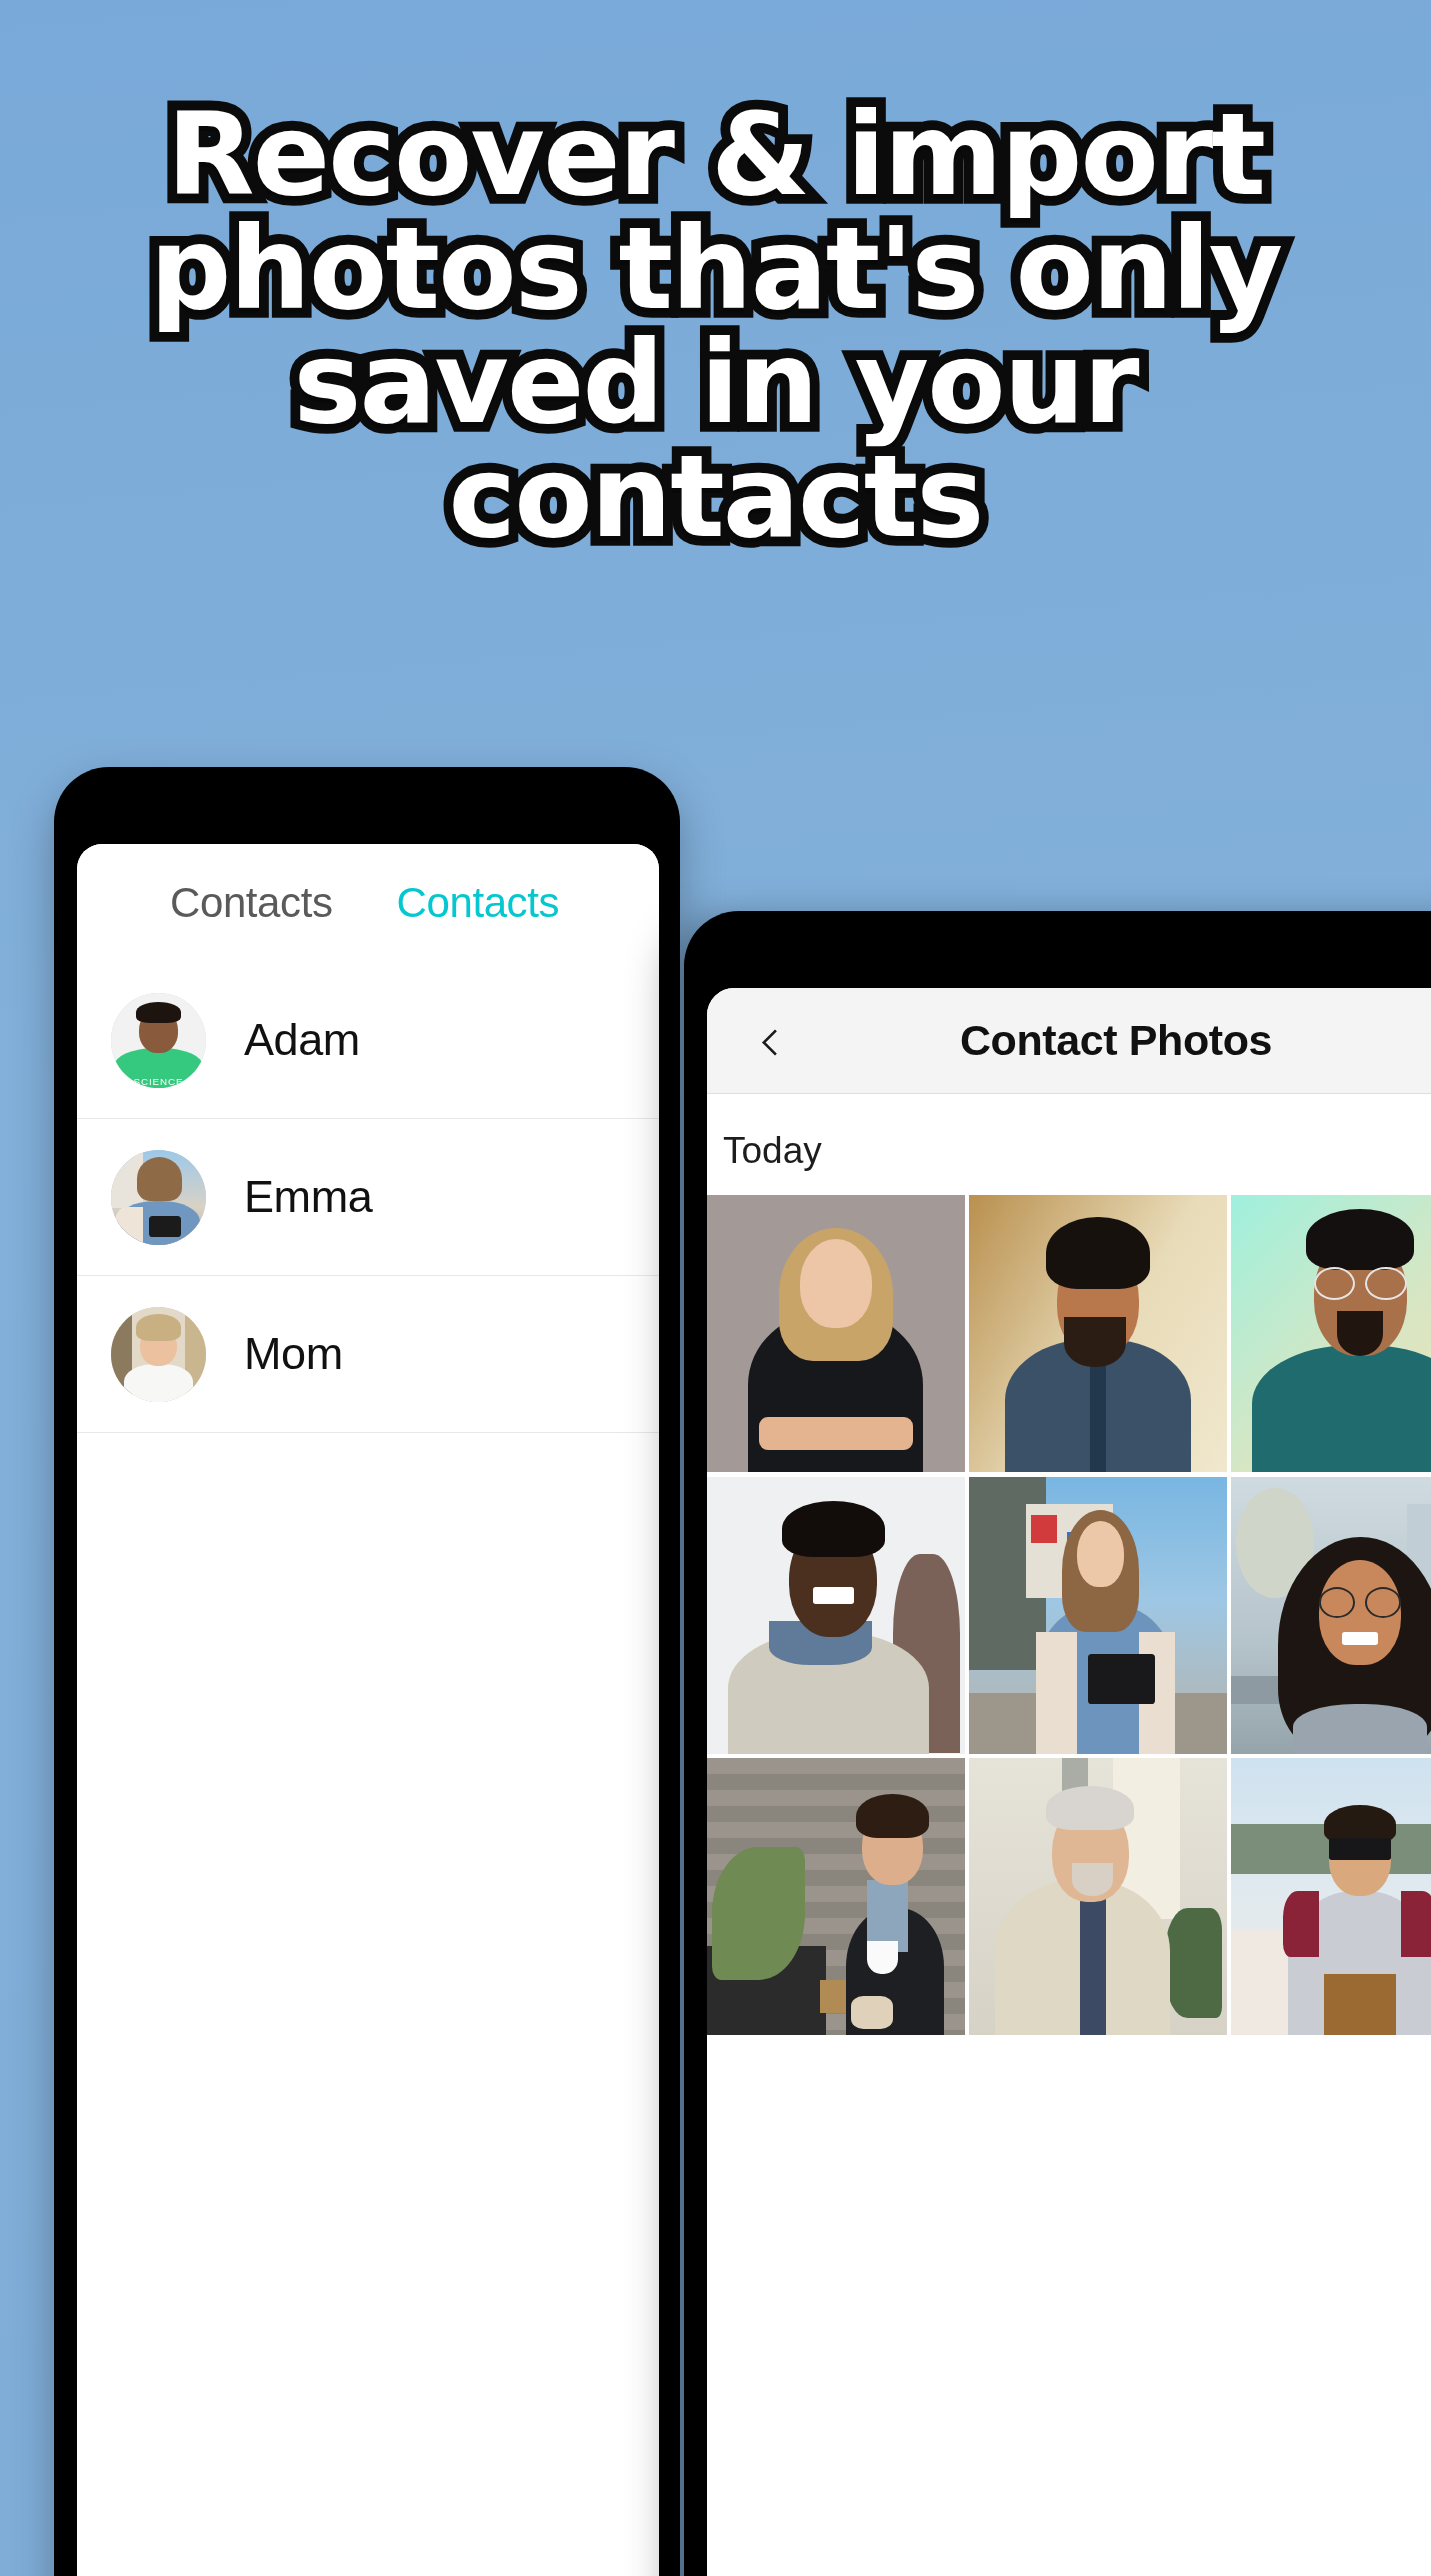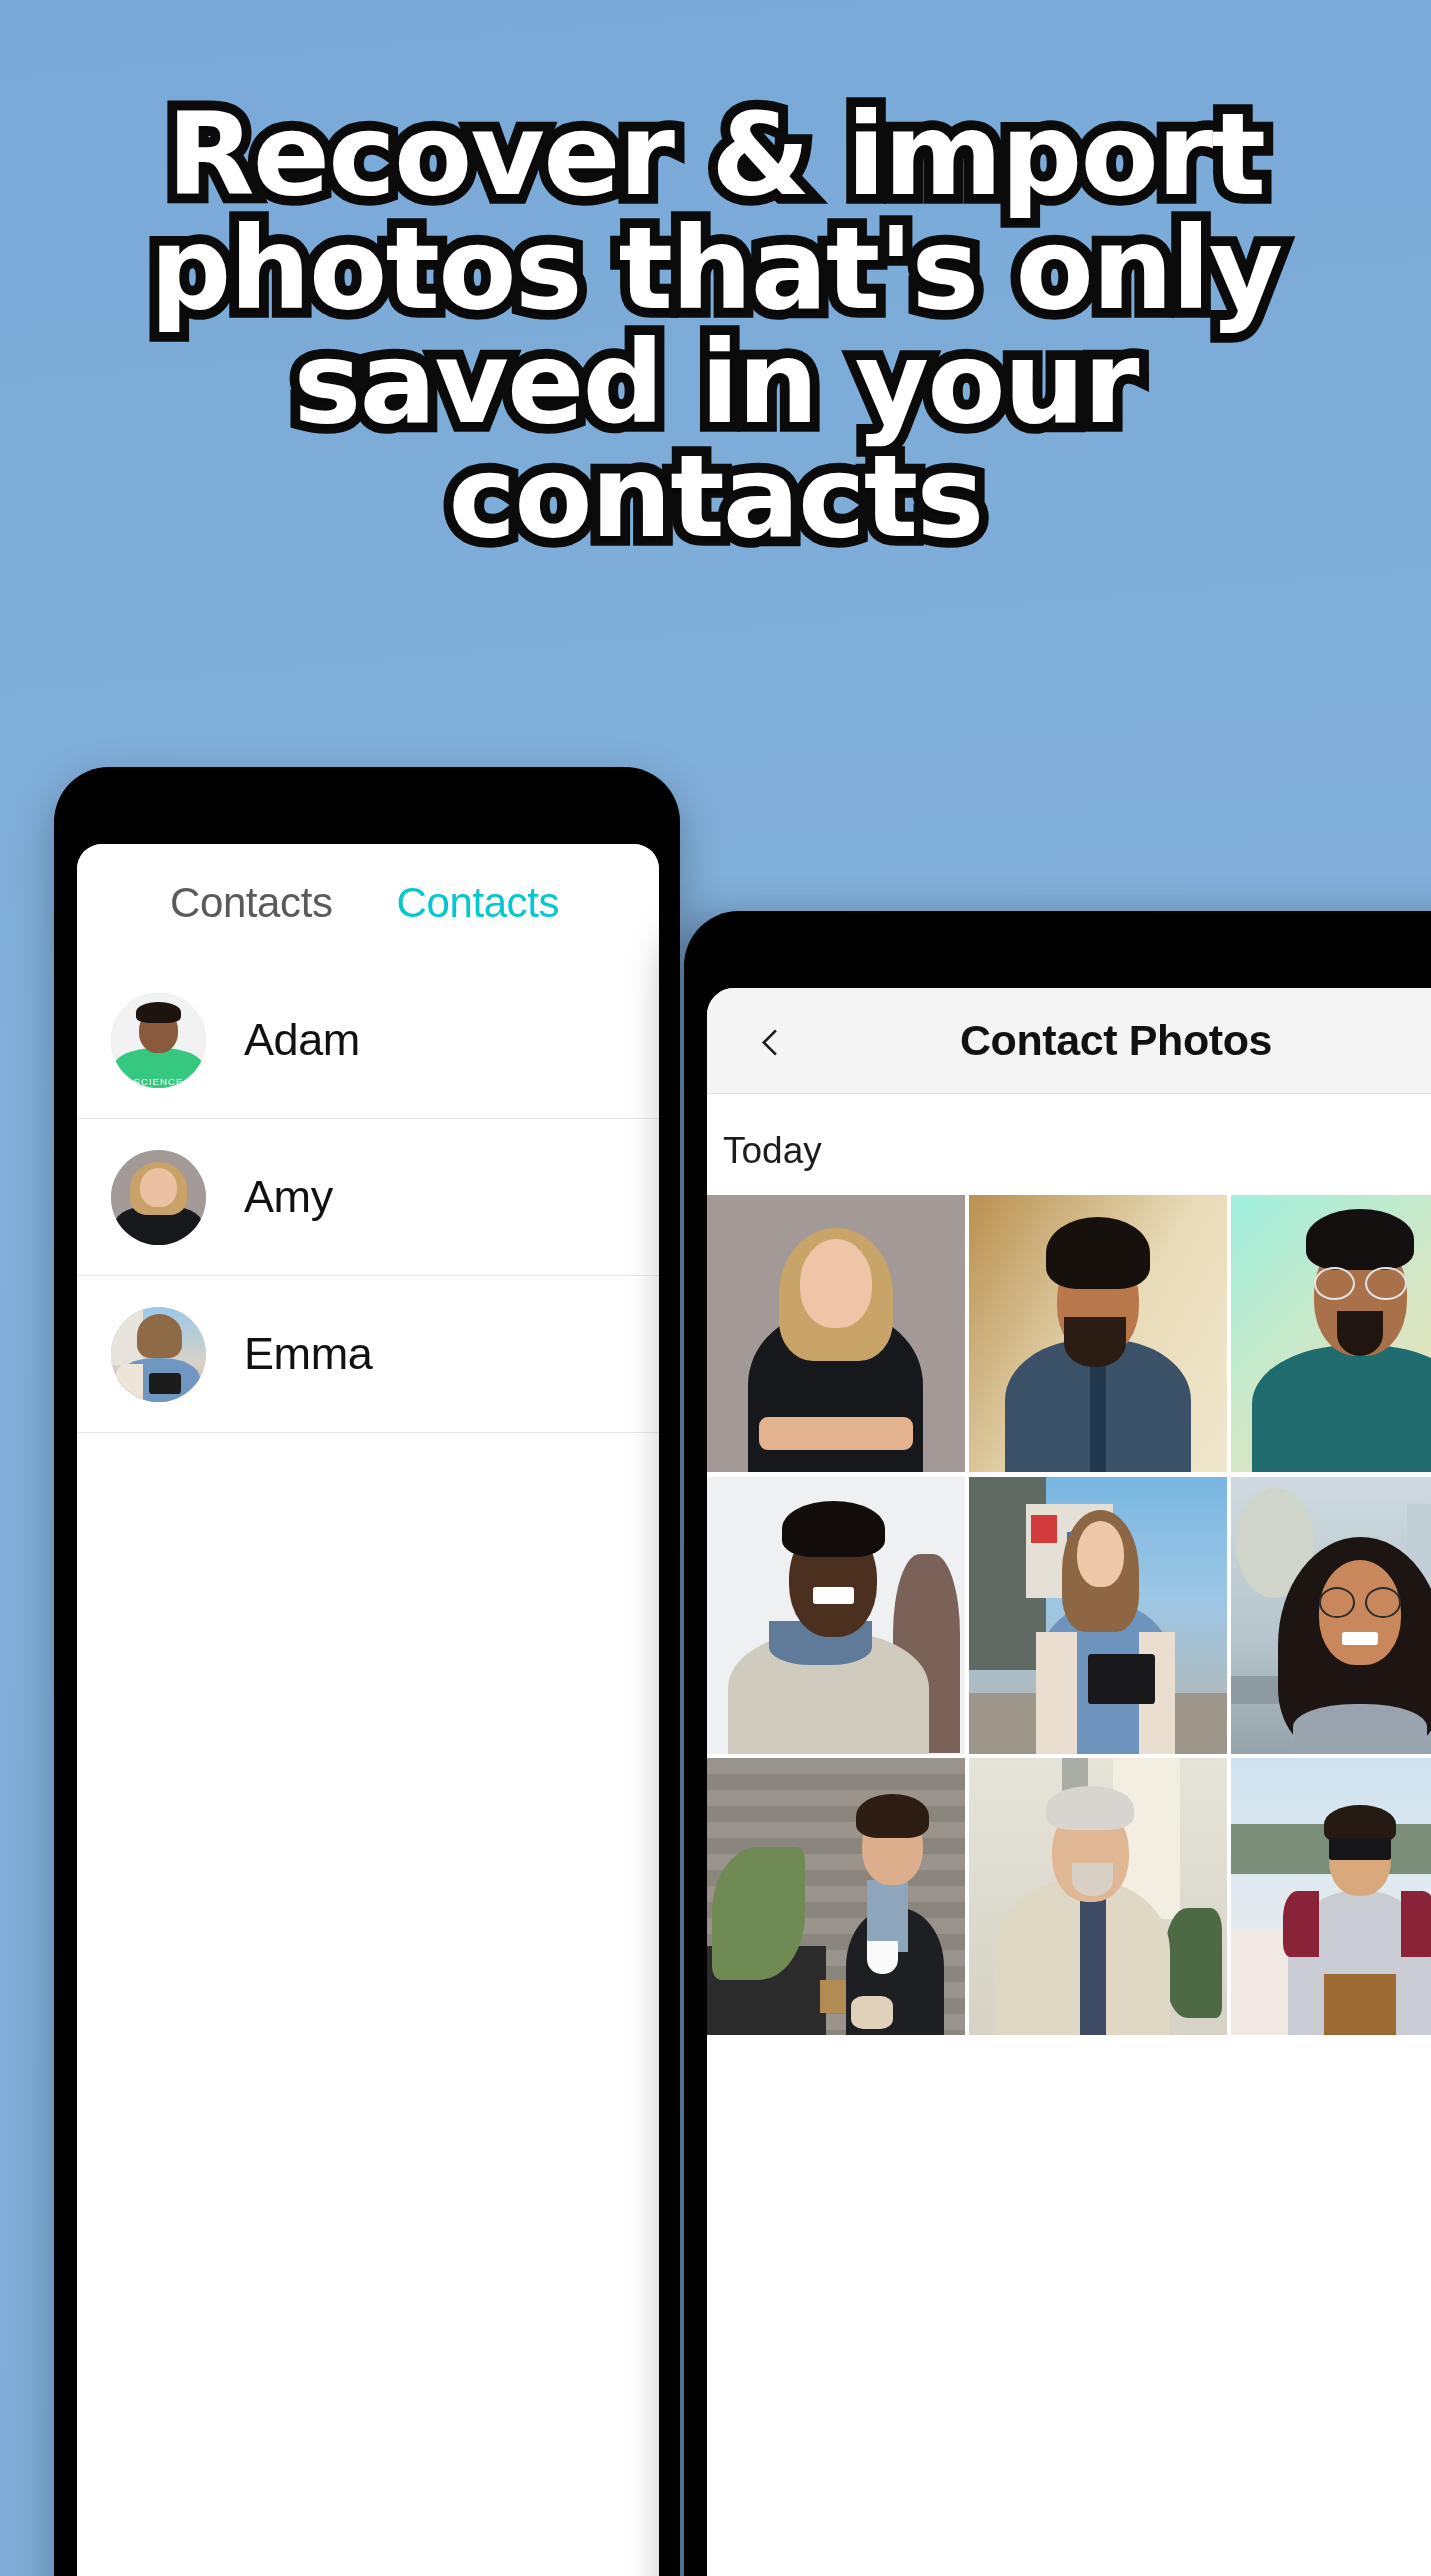--- a/index.html
+++ b/index.html
@@ -157,49 +157,51 @@
           <div class="bg" style="background:#f2f2f2"></div>
           <div class="torso" style="left:3%;right:3%;height:42%;background:#35c97f"></div>
           <div style="position:absolute;left:22%;bottom:2%;width:56%;height:10%;color:#fff;font-size:9.8px;text-align:center;letter-spacing:0.9px;">SCIENCE</div>
           <div class="head" style="left:29%;top:16%;width:42%;height:48%;background:#8a5a3c"></div>
           <div class="hair" style="left:26%;top:10%;width:48%;height:22%;background:#1d1410"></div>
         </div>
       </div>
       <div class="cname">Adam</div>
     </div>
 
-    <div class="crow">
-      <div class="avatar">
-        <div class="ph">
-          <div class="bg" style="background:#a39a98"></div>
-          <div class="torso" style="left:4%;right:4%;height:42%;background:#17181b"></div>
-          <div class="hair" style="left:20%;top:13%;width:60%;height:56%;background:#c8a268"></div>
-          <div class="head" style="left:31%;top:19%;width:38%;height:42%;background:#e8c2a2"></div>
-        </div>
-      </div>
-      <div class="cname">Amy</div>
-    </div>
 
 
     <div class="crow">
       <div class="avatar">
         <div class="ph">
           <div class="bg" style="background:linear-gradient(180deg,#9dc8e8 0%,#d8d2c6 60%,#b9b2a8 100%)"></div>
           <div style="position:absolute;left:0;top:0;width:34%;height:62%;background:#e8e4dc"></div>
           <div class="torso" style="left:6%;right:6%;height:46%;background:#6f97bf"></div>
           <div style="position:absolute;left:4%;bottom:0;width:30%;height:40%;background:#efe4d8;border-radius:40% 0 0 0"></div>
           <div class="head" style="left:33%;top:14%;width:34%;height:38%;background:#ecc7a8"></div>
           <div class="hair" style="left:27%;top:8%;width:48%;height:46%;background:#8f6a46"></div>
           <div style="position:absolute;left:40%;bottom:8%;width:34%;height:22%;background:#1b1b1b;border-radius:3.6px"></div>
         </div>
       </div>
       <div class="cname">Emma</div>
     </div>
 
 
+    <div class="crow">
+      <div class="avatar">
+        <div class="ph">
+          <div class="bg" style="background:#e3d9c8"></div>
+          <div style="position:absolute;left:0;top:0;width:22%;height:100%;background:#8c7a5e"></div>
+          <div style="position:absolute;right:0;top:0;width:22%;height:100%;background:#c9b58e"></div>
+          <div class="torso" style="left:14%;right:14%;height:40%;background:#f7f7f5"></div>
+          <div class="head" style="left:31%;top:19%;width:38%;height:44%;background:#ecc1a0"></div>
+          <div class="hair" style="left:26%;top:8%;width:48%;height:28%;background:#c9b083"></div>
+        </div>
+      </div>
+      <div class="cname">Mom</div>
+    </div>
 
   </div>
 </div>
 
 <div class="phone2">
   <div class="btn-side2 c1"></div>
   <div class="btn-side2 c2"></div>
 
   <div class="screen2">
 

